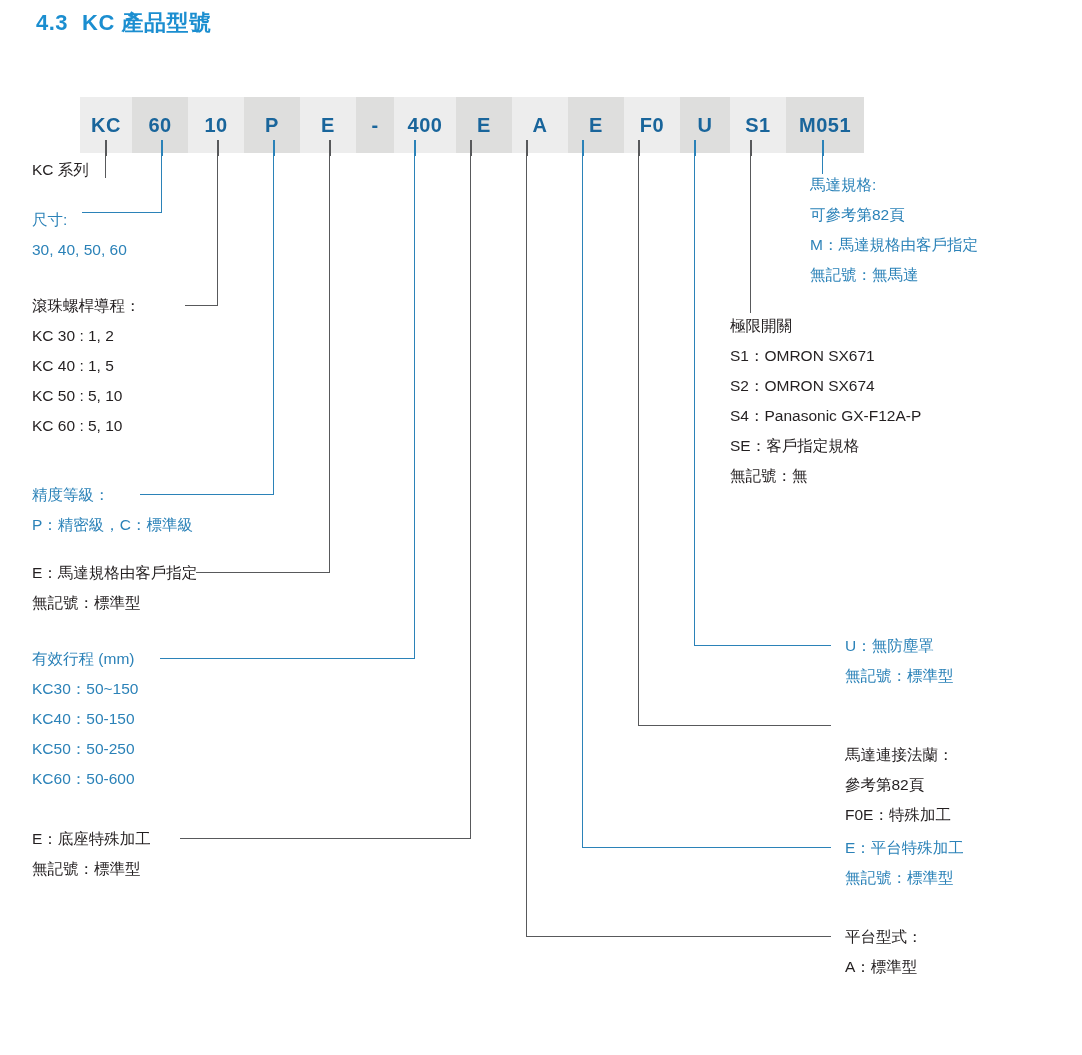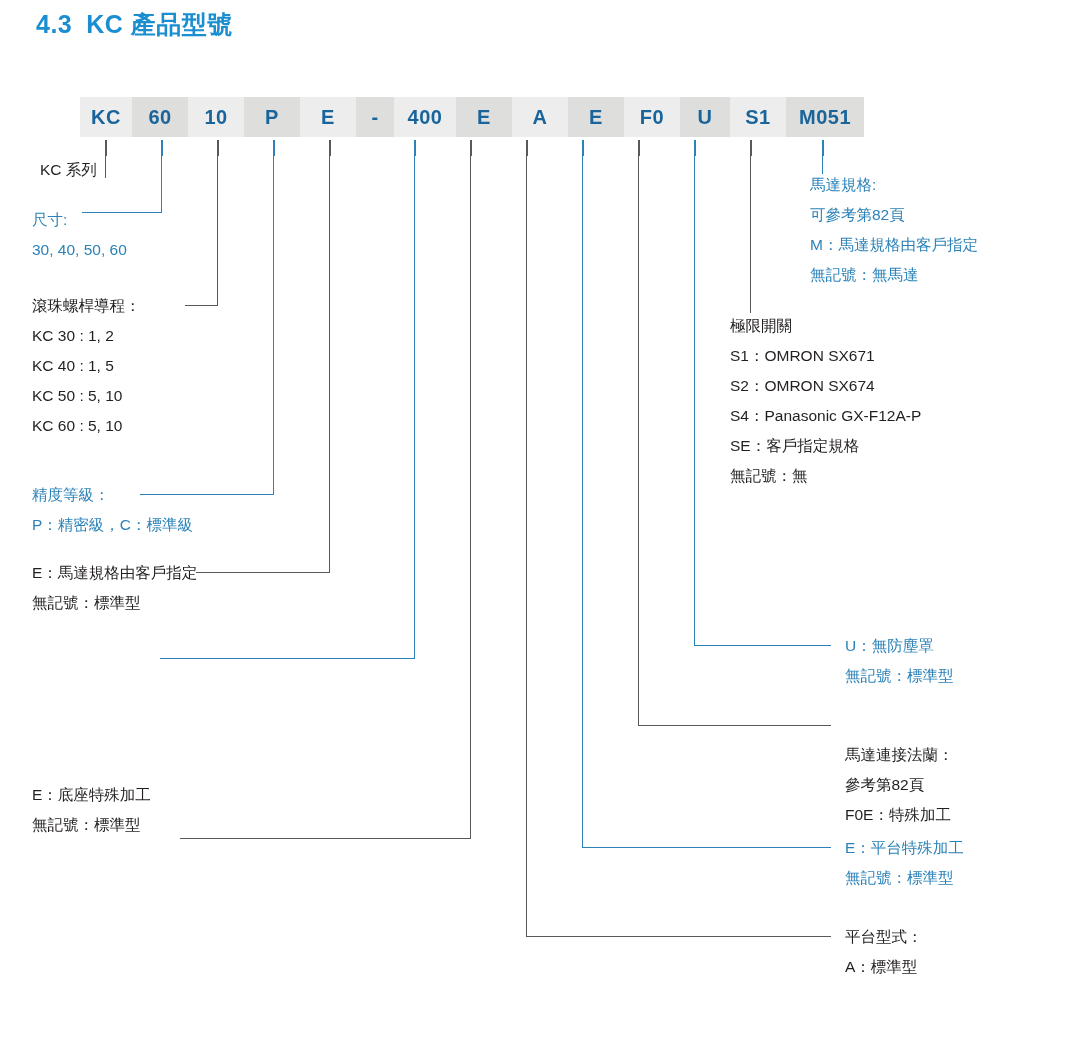--- a/index.html
+++ b/index.html
@@ -9,28 +9,28 @@
     font-family:"Liberation Sans","DejaVu Sans",sans-serif;
     position:relative;
     overflow:hidden;
     -webkit-font-smoothing:antialiased;
   }
   .stage{position:absolute;left:0;top:0;width:1082px;height:1055px;}
 
   
   #page-title{
     position:absolute;left:36px;top:8px;
-    font-size:25px;font-weight:bold;color:#1b8ed0;
+    font-size:22px;font-weight:bold;color:#1b8ed0;
     letter-spacing:.5px;white-space:nowrap;
   }
   #page-title .num{margin-right:14px;}
 
   
   #model-bar{
-    position:absolute;left:80px;top:97px;height:40px;
+    position:absolute;left:80px;top:97px;height:56px;
     display:flex;align-items:stretch;
   }
   .seg{
     display:flex;align-items:center;justify-content:center;
     color:#19659b;font-weight:bold;font-size:20px;
     letter-spacing:.5px;
   }
   .seg.a{background:#ededed;}
   .seg.b{background:#dededd;}
 
@@ -121,21 +121,21 @@
   <div class="ln v dk" style="left:638px;top:156px;height:570px"></div>
   <div class="ln h dk" style="left:638px;top:725px;width:193px"></div>
 
   <div class="ln v bl" style="left:694px;top:156px;height:490px"></div>
   <div class="ln h bl" style="left:694px;top:645px;width:137px"></div>
 
   <div class="ln v dk" style="left:750px;top:156px;height:157px"></div>
 
   <div class="ln v bl" style="left:822px;top:156px;height:18px"></div>
 
-  <div class="note dark" style="left:40px;top:155px">
+  <div class="note dark" style="left:32px;top:155px">
     <span class="row">KC 系列</span>
   </div>
 
   <div class="note blue" style="left:32px;top:205px">
     <span class="row">尺寸:</span>
     <span class="row">30, 40, 50, 60</span>
   </div>
 
   <div class="note dark" style="left:32px;top:291px">
     <span class="row">滾珠螺桿導程：</span>
@@ -148,22 +148,29 @@
   <div class="note blue" style="left:32px;top:480px">
     <span class="row">精度等級：</span>
     <span class="row">P：精密級，C：標準級</span>
   </div>
 
   <div class="note dark" style="left:32px;top:558px">
     <span class="row">E：馬達規格由客戶指定</span>
     <span class="row">無記號：標準型</span>
   </div>
 
-
-  <div class="note dark" style="left:32px;top:780px">
+  <div class="note blue" style="left:32px;top:644px">
+    <span class="row">有效行程 (mm)</span>
+    <span class="row">KC30：50~150</span>
+    <span class="row">KC40：50-150</span>
+    <span class="row">KC50：50-250</span>
+    <span class="row">KC60：50-600</span>
+  </div>
+
+  <div class="note dark" style="left:32px;top:824px">
     <span class="row">E：底座特殊加工</span>
     <span class="row">無記號：標準型</span>
   </div>
 
   <div class="note blue" style="left:810px;top:170px">
     <span class="row">馬達規格:</span>
     <span class="row">可參考第82頁</span>
     <span class="row">M：馬達規格由客戶指定</span>
     <span class="row">無記號：無馬達</span>
   </div>

